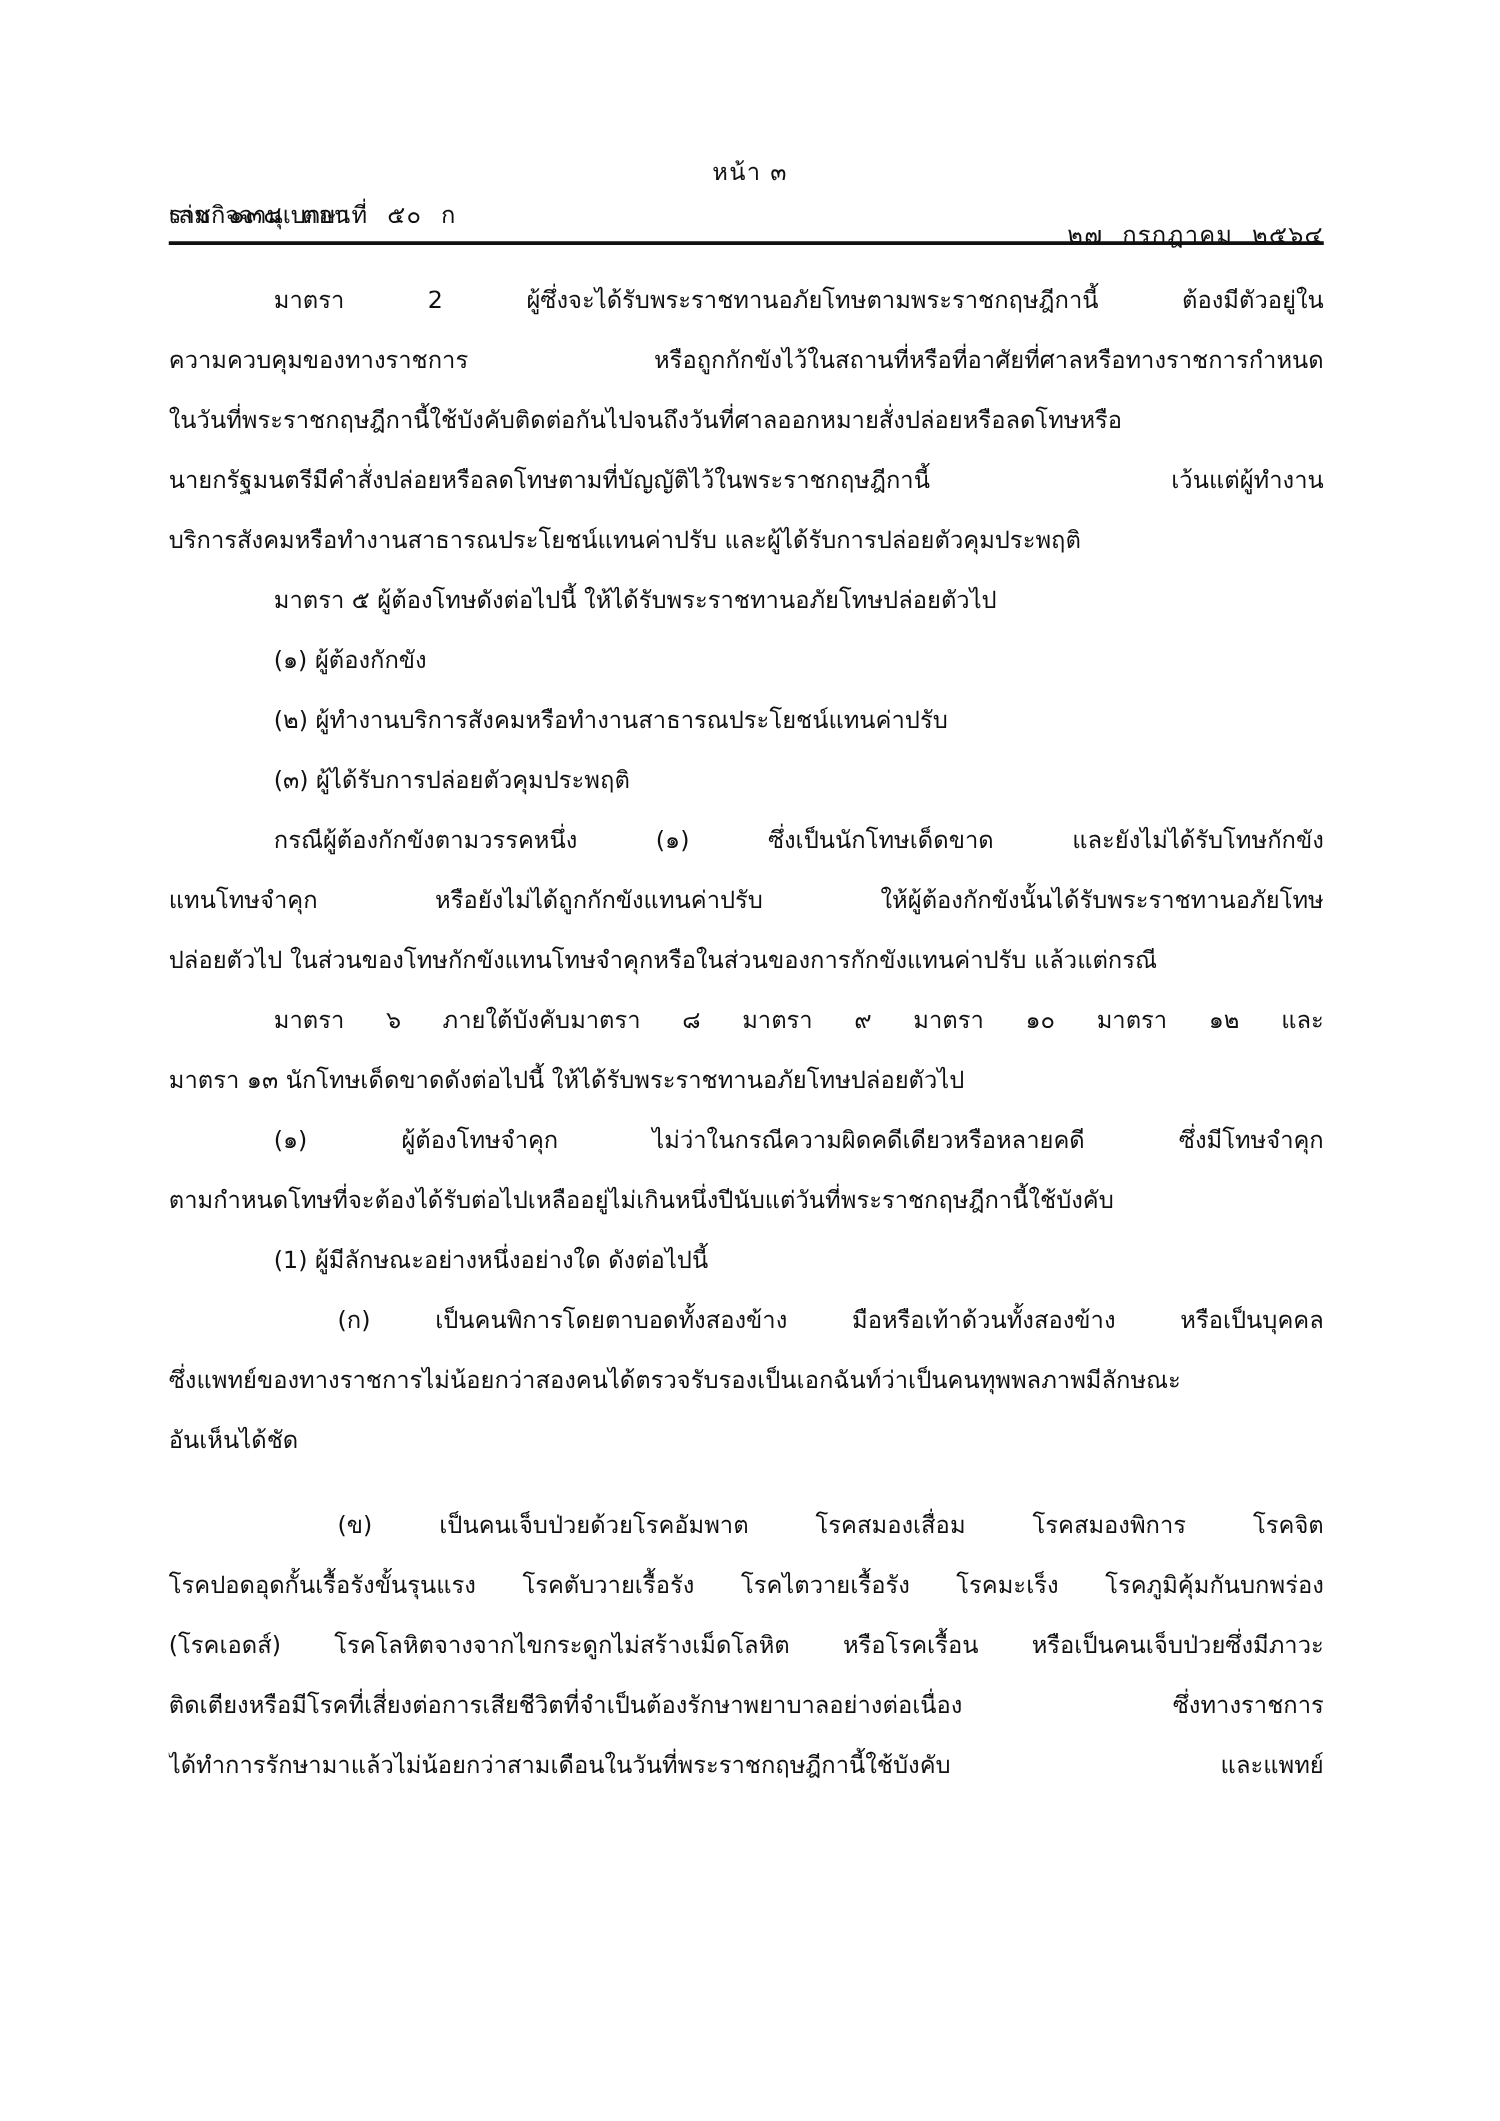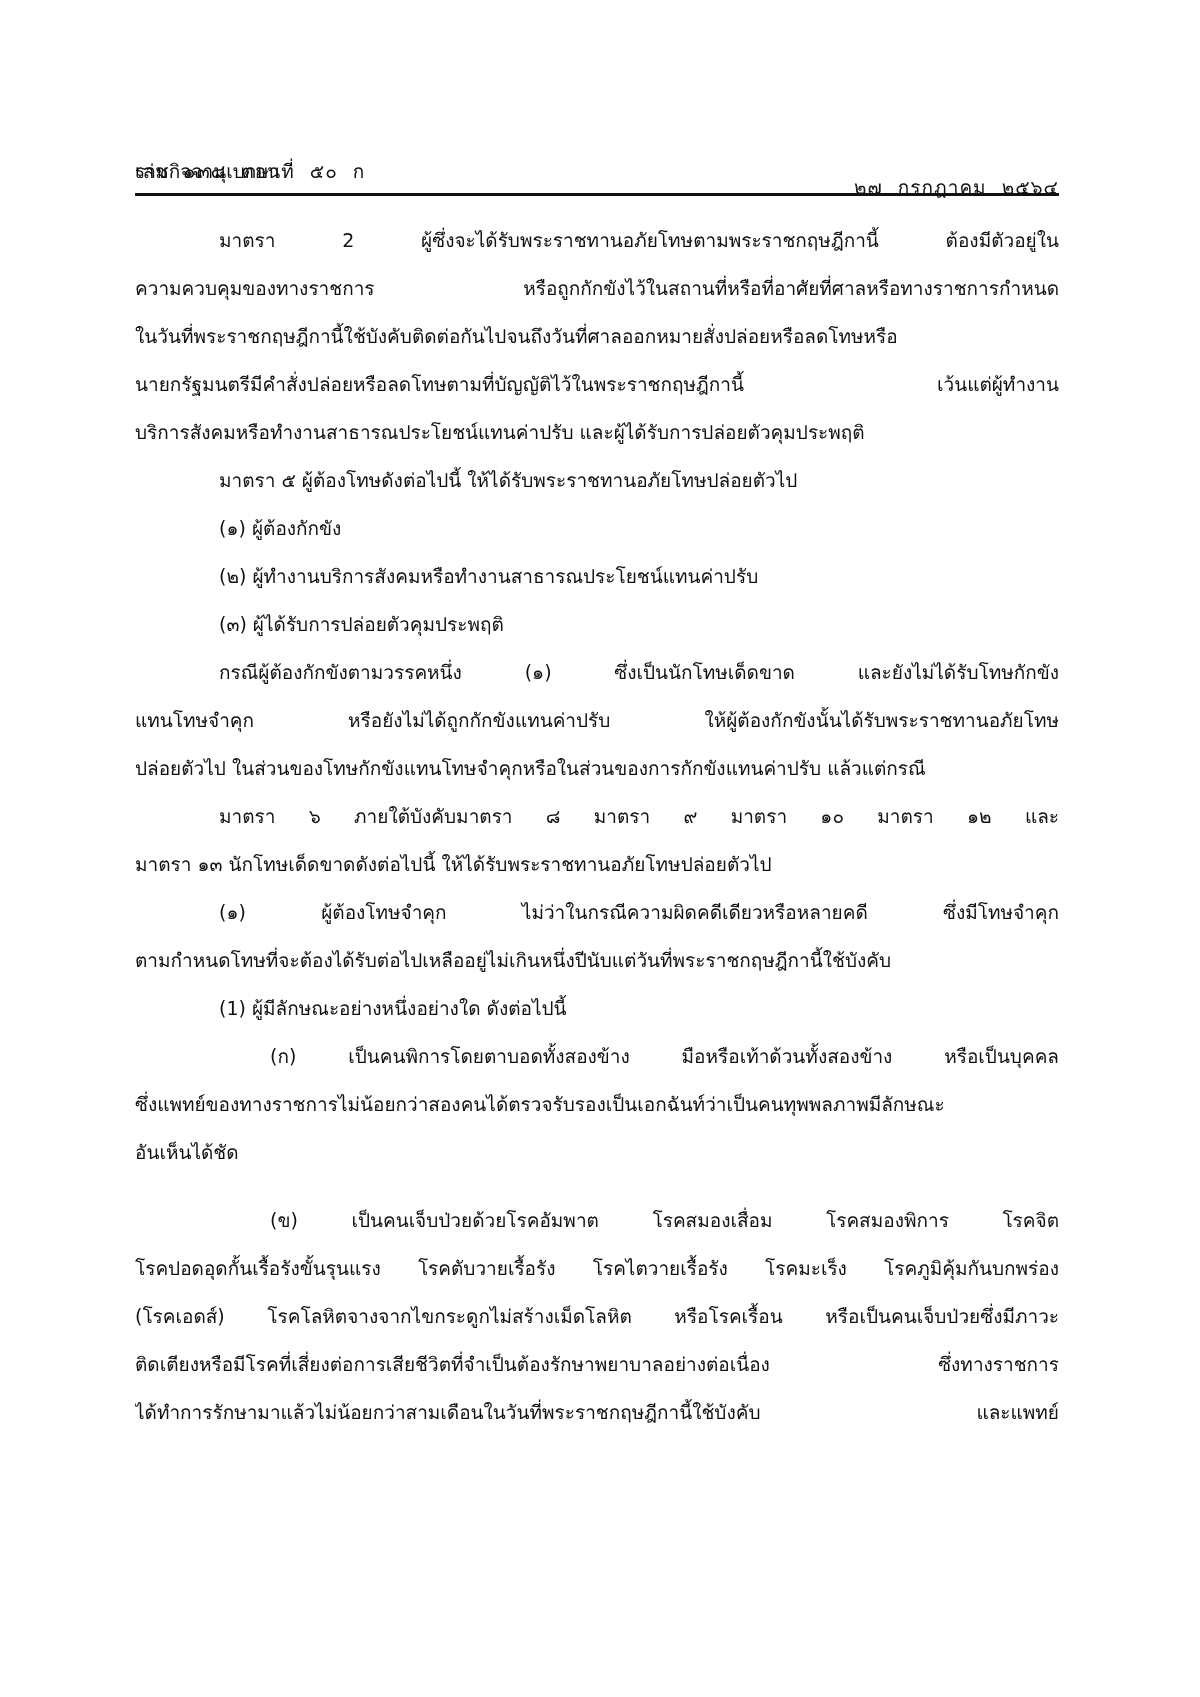--- a/index.html
+++ b/index.html
@@ -73,20 +73,21 @@
     .ind1 { left: 84px; }
     .ind1.j { width: 840px; }
     .ind2 { left: 135px; }
     .ind2.j { width: 789px; }
   </style>
 </head>
 <body>
 
 <div class="page">
 
+  <div class="hdr-page">หน้า   ๓</div>
 
   <div class="hdr-row">
     <span class="hdr-left">เล่ม   ๑๓๘   ตอนที่   ๕๐   ก</span>
     <span class="hdr-mid">ราชกิจจานุเบกษา</span>
     <span class="hdr-right">๒๗   กรกฎาคม   ๒๕๖๔</span>
   </div>
 
   <div class="hdr-rule"></div>
 
   <div class="body-text">

